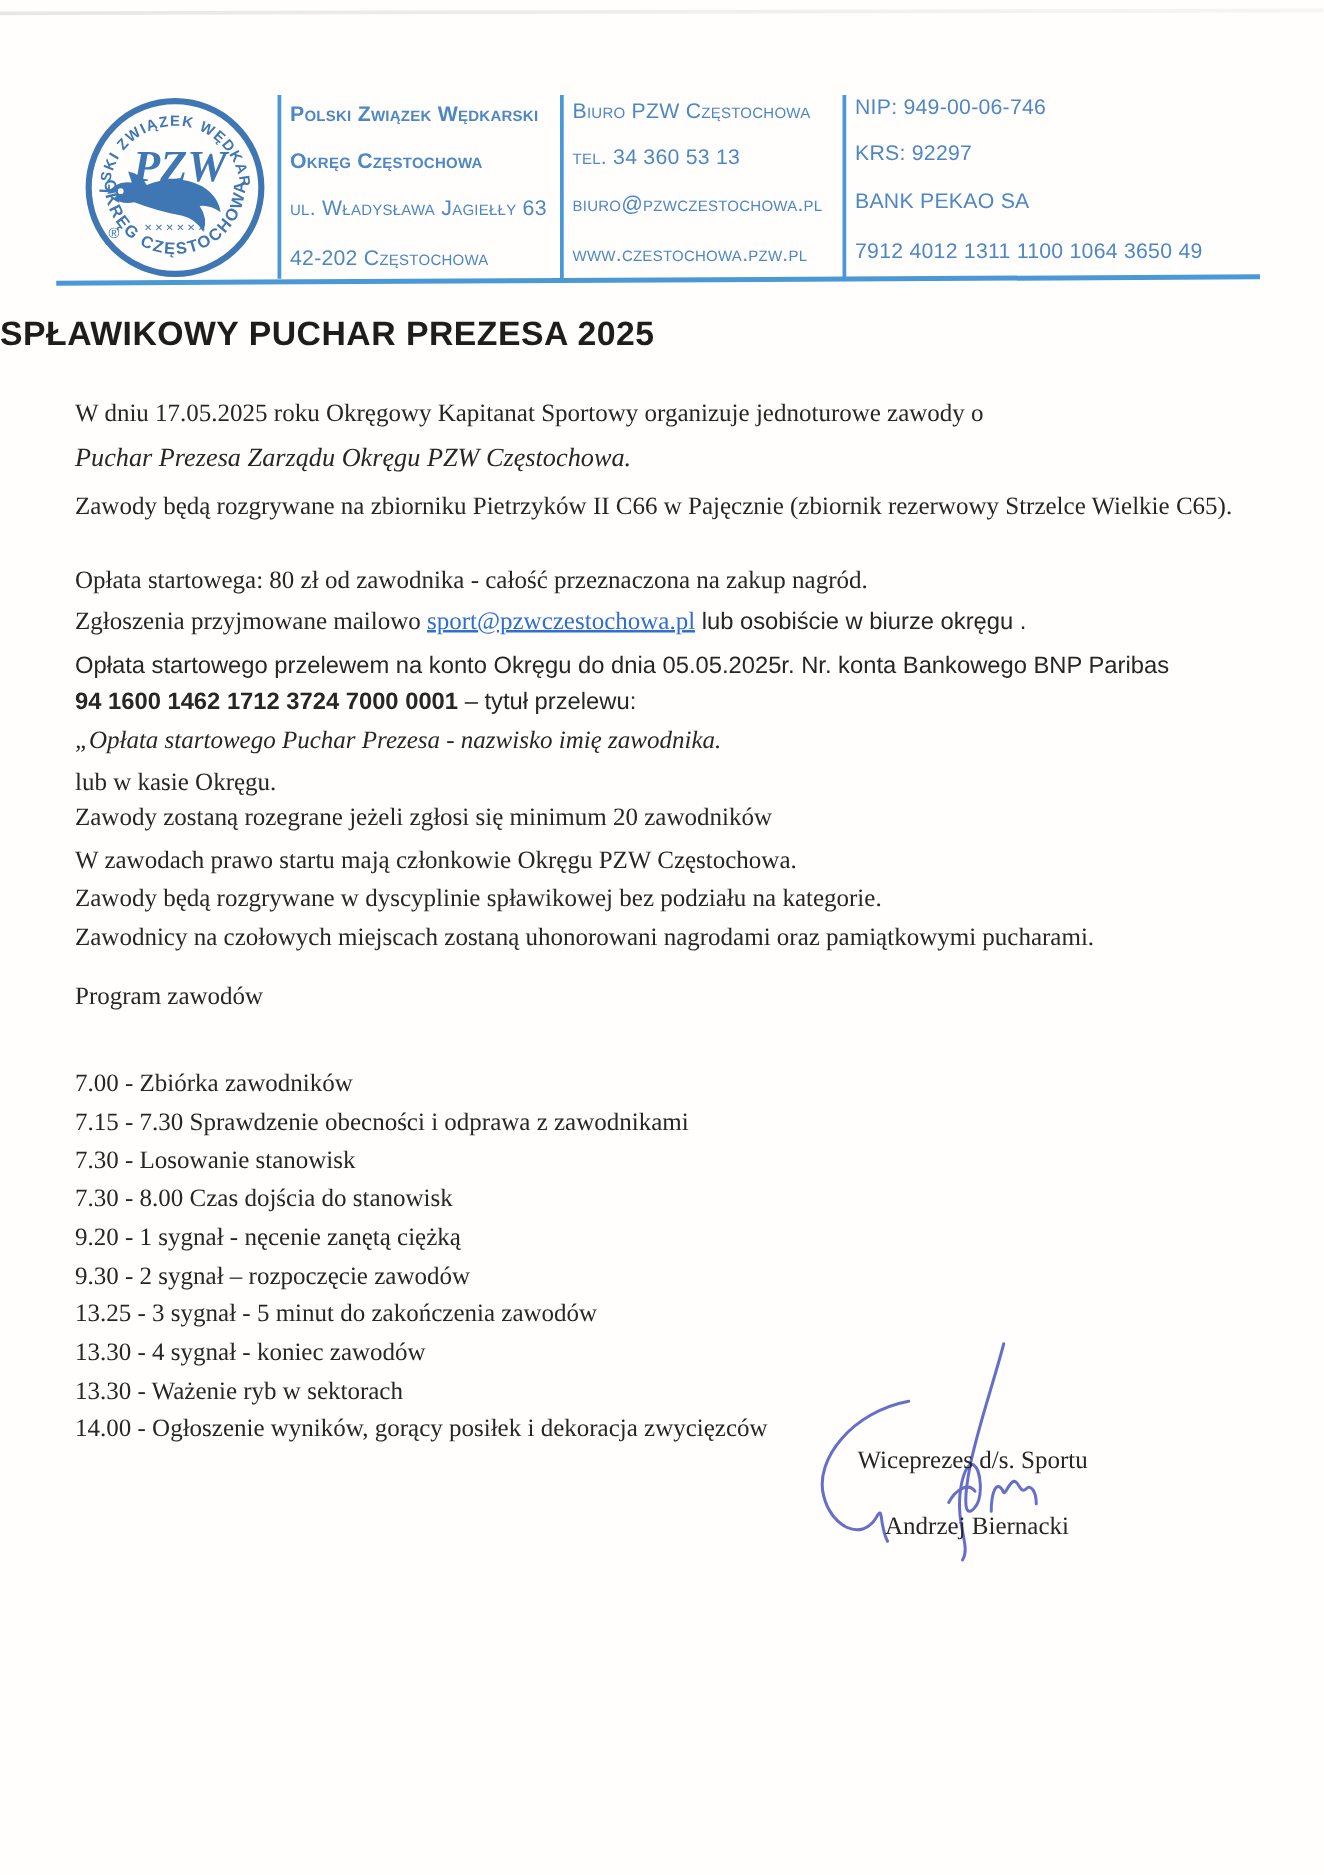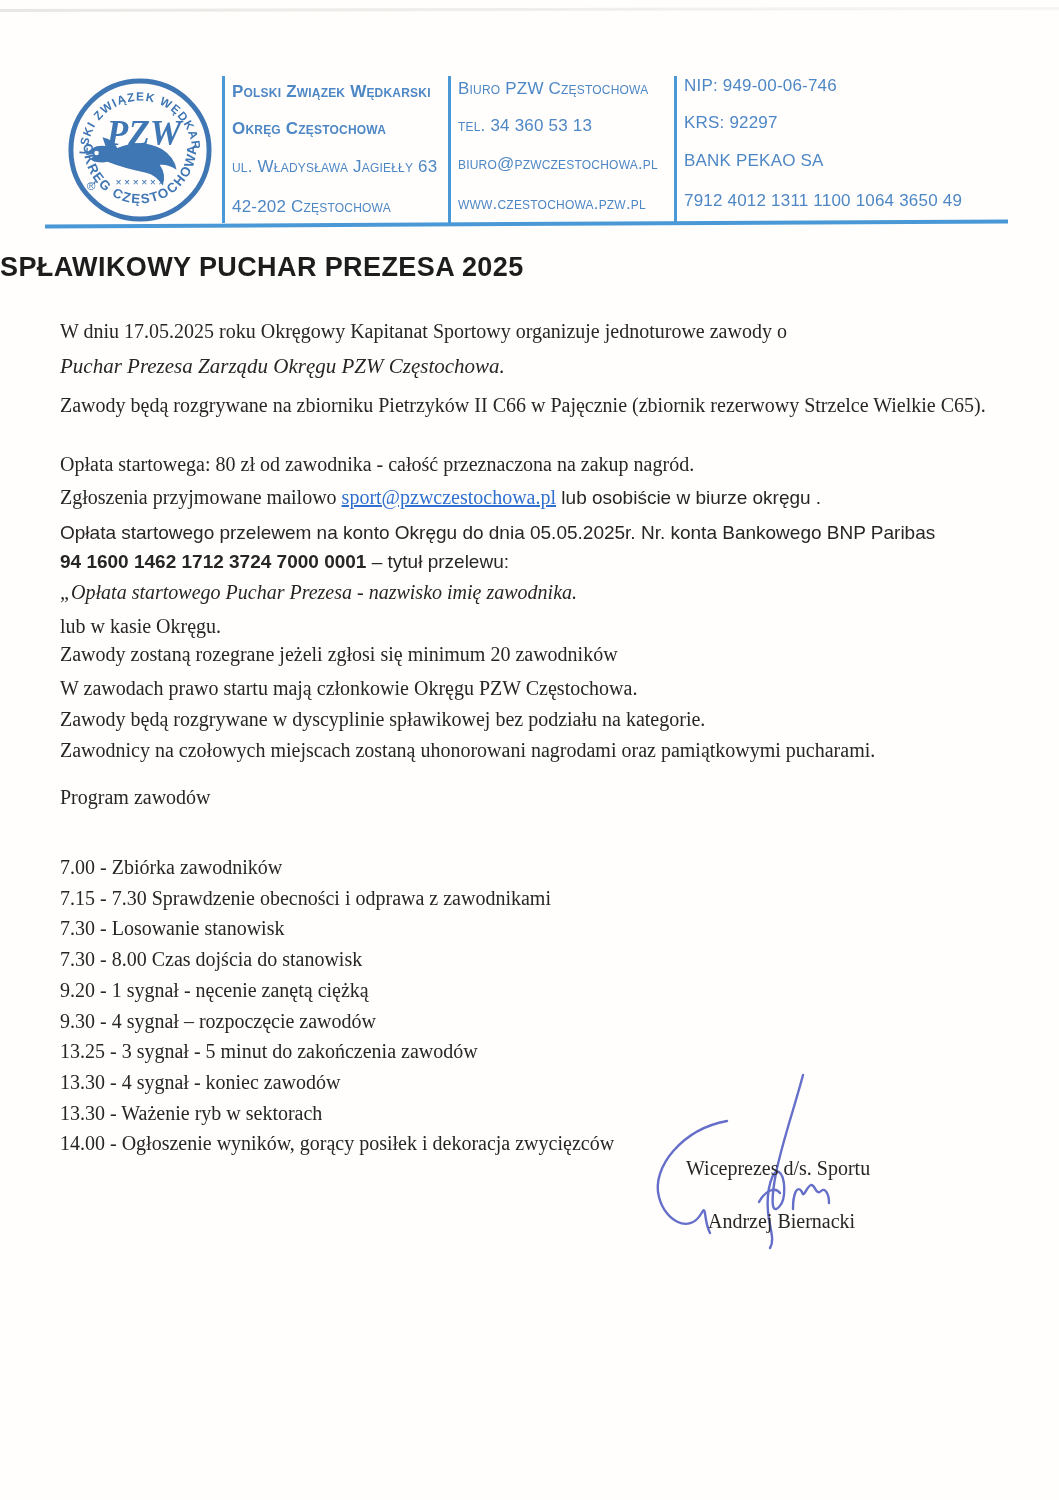--- a/index.html
+++ b/index.html
@@ -132,21 +132,21 @@
   <div class="p p11">Zawody będą rozgrywane w dyscyplinie spławikowej bez podziału na kategorie.</div>
   <div class="p p12">Zawodnicy na czołowych miejscach zostaną uhonorowani nagrodami oraz pamiątkowymi pucharami.</div>
 
   <div class="prog-heading">Program zawodów</div>
   <div class="prog-list">
     <div class="prog-item">7.00 - Zbiórka zawodników</div>
     <div class="prog-item">7.15 - 7.30 Sprawdzenie obecności i odprawa z zawodnikami</div>
     <div class="prog-item">7.30 - Losowanie stanowisk</div>
     <div class="prog-item">7.30 - 8.00 Czas dojścia do stanowisk</div>
     <div class="prog-item">9.20 - 1 sygnał - nęcenie zanętą ciężką</div>
-    <div class="prog-item">9.30 - 4 sygnał – rozpoczęcie zawodów</div>
+    <div class="prog-item">9.30 - 2 sygnał – rozpoczęcie zawodów</div>
     <div class="prog-item">13.25 - 3 sygnał - 5 minut do zakończenia zawodów</div>
     <div class="prog-item">13.30 - 4 sygnał - koniec zawodów</div>
     <div class="prog-item">13.30 - Ważenie ryb w sektorach</div>
     <div class="prog-item">14.00 - Ogłoszenie wyników, gorący posiłek i dekoracja zwycięzców</div>
   </div>
 
   <svg class="sig-svg" viewBox="0 0 205 178">
     <g fill="none" stroke="#5560c4" stroke-width="2.4" stroke-linecap="round" opacity="0.9">
       <path d="M 84 48 C 40 56 8 94 16 124 C 22 148 46 161 58 141 C 64 130 60 146 67 160"></path>
       <path d="M 160 2 C 151 36 139 70 133 100 C 129 121 127 143 136 134 C 144 126 142 103 136 99 C 130 95 123 116 125 139 C 127 157 132 167 127 175"></path>

